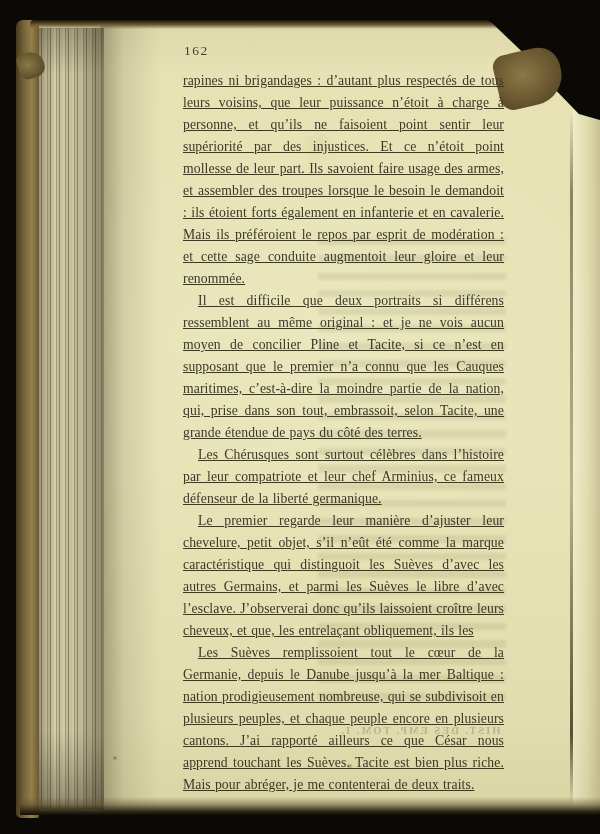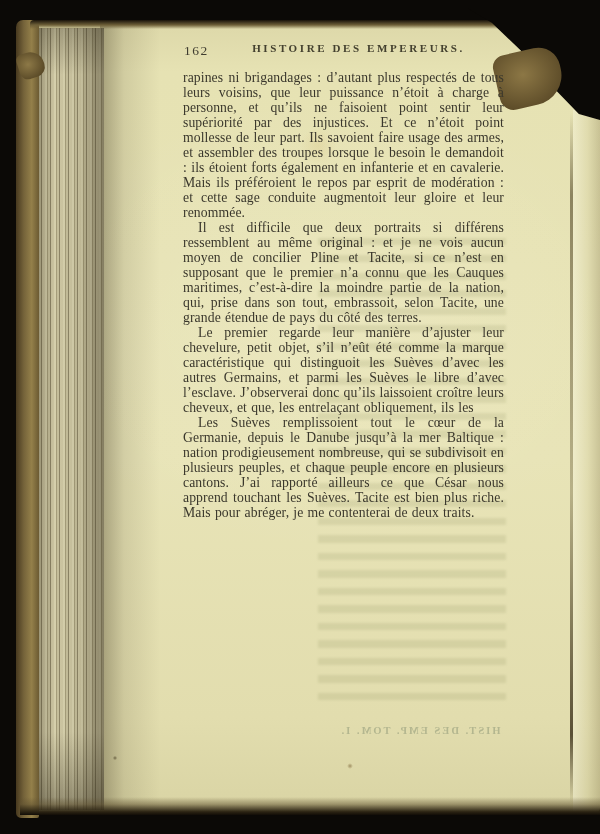--- a/index.html
+++ b/index.html
@@ -103,22 +103,22 @@
   .pagenum {
     position:absolute; left:1px; top:1px;
     font-size:13.5px; letter-spacing:1.5px; color:#403d30;
   }
   .running {
     display:block; text-align:center; padding-left:30px;
     font-size:11px; letter-spacing:2.6px; font-weight:bold; color:#44412f;
   }
   .body p {
     margin:0; text-align:justify; text-indent:15px;
-    font-size:13.7px; line-height:15px;
-    word-spacing:0.6px; letter-spacing:0.1px; hyphens:none;
+    font-size:13.7px; line-height:22px;
+    word-spacing:0.6px; letter-spacing:0.1px; hyphens:none;text-decoration:underline;
   }
   .body p.noindent { text-indent:0; }
 </style>
 </head>
 <body>
 
 <div class="scene">
 
   <div class="page"></div>
   <div class="gutter-shadow"></div>
@@ -130,23 +130,23 @@
   <div class="crease"></div>
   <div class="corner-tr"></div>
   <div class="corner-leather"></div>
 
   <div class="ghost-block"></div>
   <div class="ghost-footer">HIST. DES EMP. TOM. I.</div>
 
   <div class="content">
     <div class="header">
       <span class="pagenum">162</span>
-      <span class="running">HISTOIRE DES EMPEREURS.</span>
     </div>
     <div class="body">
       <p class="noindent">rapines ni brigandages : d’autant plus respectés de tous leurs voisins, que leur puissance n’étoit à charge à personne, et qu’ils ne faisoient point sentir leur supériorité par des injustices. Et ce n’étoit point mollesse de leur part. Ils savoient faire usage des armes, et assembler des troupes lorsque le besoin le demandoit : ils étoient forts également en infanterie et en cavalerie. Mais ils préféroient le repos par esprit de modération : et cette sage conduite augmentoit leur gloire et leur renommée.</p>
       <p>Il est difficile que deux portraits si différens ressemblent au même original : et je ne vois aucun moyen de concilier Pline et Tacite, si ce n’est en supposant que le premier n’a connu que les Cauques maritimes, c’est-à-dire la moindre partie de la nation, qui, prise dans son tout, embrassoit, selon Tacite, une grande étendue de pays du côté des terres.</p>
+      <p>Les Chérusques sont surtout célèbres dans l’histoire par leur compatriote et leur chef Arminius, ce fameux défenseur de la liberté germanique.</p>
       <p>Le premier regarde leur manière d’ajuster leur chevelure, petit objet, s’il n’eût été comme la marque caractéristique qui distinguoit les Suèves d’avec les autres Germains, et parmi les Suèves le libre d’avec l’esclave. J’observerai donc qu’ils laissoient croître leurs cheveux, et que, les entrelaçant obliquement, ils les</p>
       <p>Les Suèves remplissoient tout le cœur de la Germanie, depuis le Danube jusqu’à la mer Baltique : nation prodigieusement nombreuse, qui se subdivisoit en plusieurs peuples, et chaque peuple encore en plusieurs cantons. J’ai rapporté ailleurs ce que César nous apprend touchant les Suèves. Tacite est bien plus riche. Mais pour abréger, je me contenterai de deux traits.</p>
     </div>
   </div>
 
 </div>
 
 </body></html>

